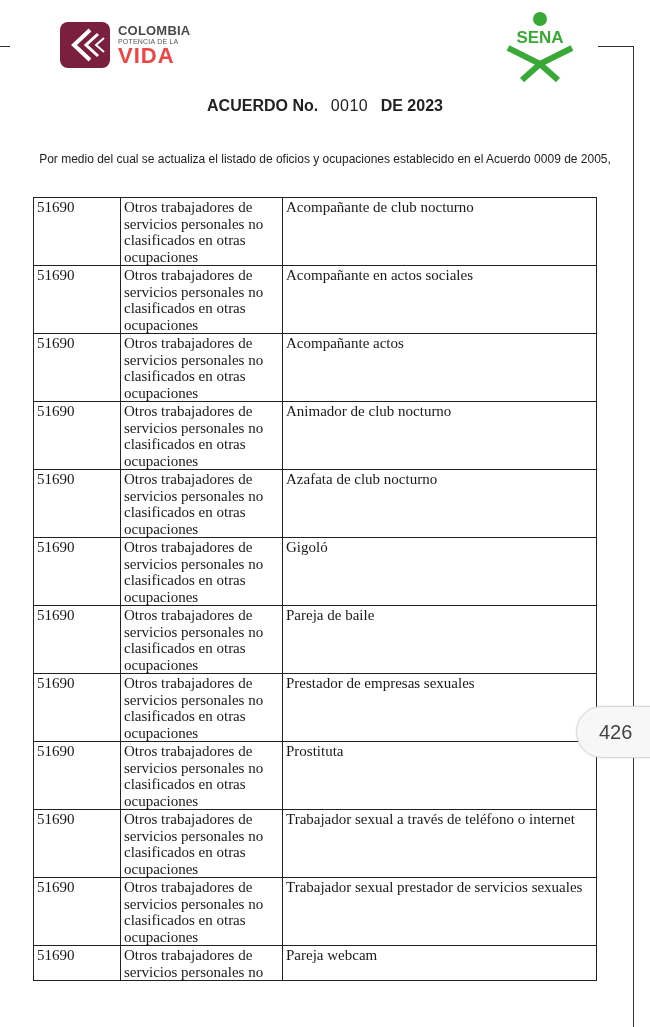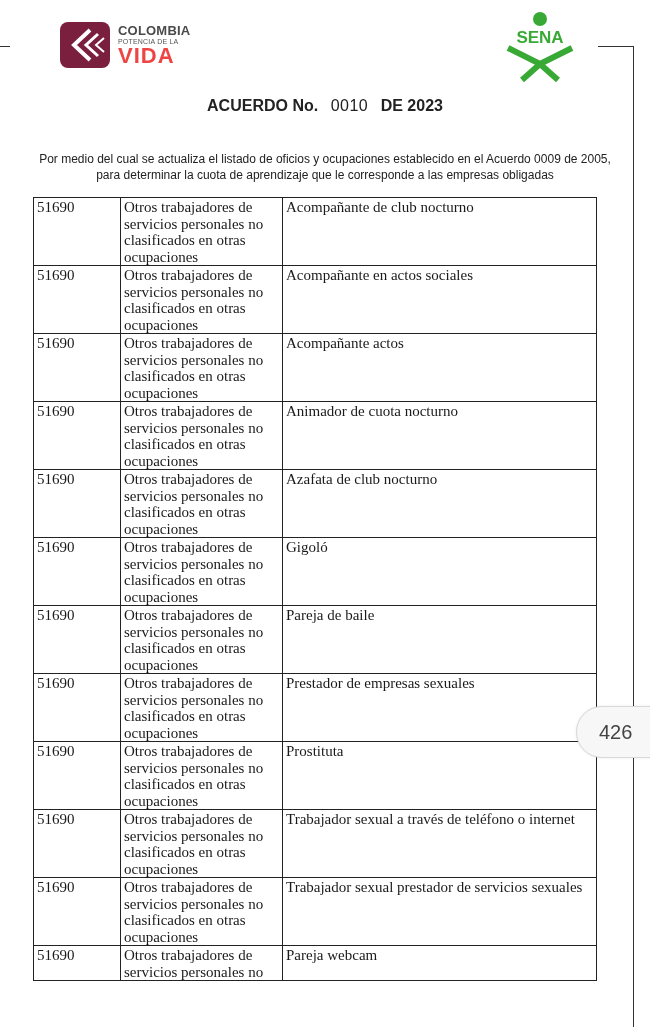--- a/index.html
+++ b/index.html
@@ -76,21 +76,20 @@
 </div>
 
 <div class="title">
   <span class="b">ACUERDO No.</span>
   <span class="num">0010</span>
   <span class="b">DE 2023</span>
 </div>
 
 <div class="subtitle">
   <div>Por medio del cual se  actualiza el listado de oficios y ocupaciones establecido en el Acuerdo 0009 de 2005,</div>
-  <div>para determinar la cuota de aprendizaje que le corresponde a las empresas obligadas</div>
 </div>
 
 <table class="occ">
   <colgroup>
       <col class="c1">
       <col class="c2">
       <col class="c3">
     </colgroup>
   <tbody id="occ-body">
       <tr>
@@ -104,21 +103,21 @@
         <td>Acompañante en actos sociales</td>
       </tr>
       <tr>
         <td>51690</td>
         <td>Otros trabajadores de servicios personales no clasificados en otras ocupaciones</td>
         <td>Acompañante actos</td>
       </tr>
       <tr>
         <td>51690</td>
         <td>Otros trabajadores de servicios personales no clasificados en otras ocupaciones</td>
-        <td>Animador de cuota nocturno</td>
+        <td>Animador de club nocturno</td>
       </tr>
       <tr>
         <td>51690</td>
         <td>Otros trabajadores de servicios personales no clasificados en otras ocupaciones</td>
         <td>Azafata de club nocturno</td>
       </tr>
       <tr>
         <td>51690</td>
         <td>Otros trabajadores de servicios personales no clasificados en otras ocupaciones</td>
         <td>Gigoló</td>

